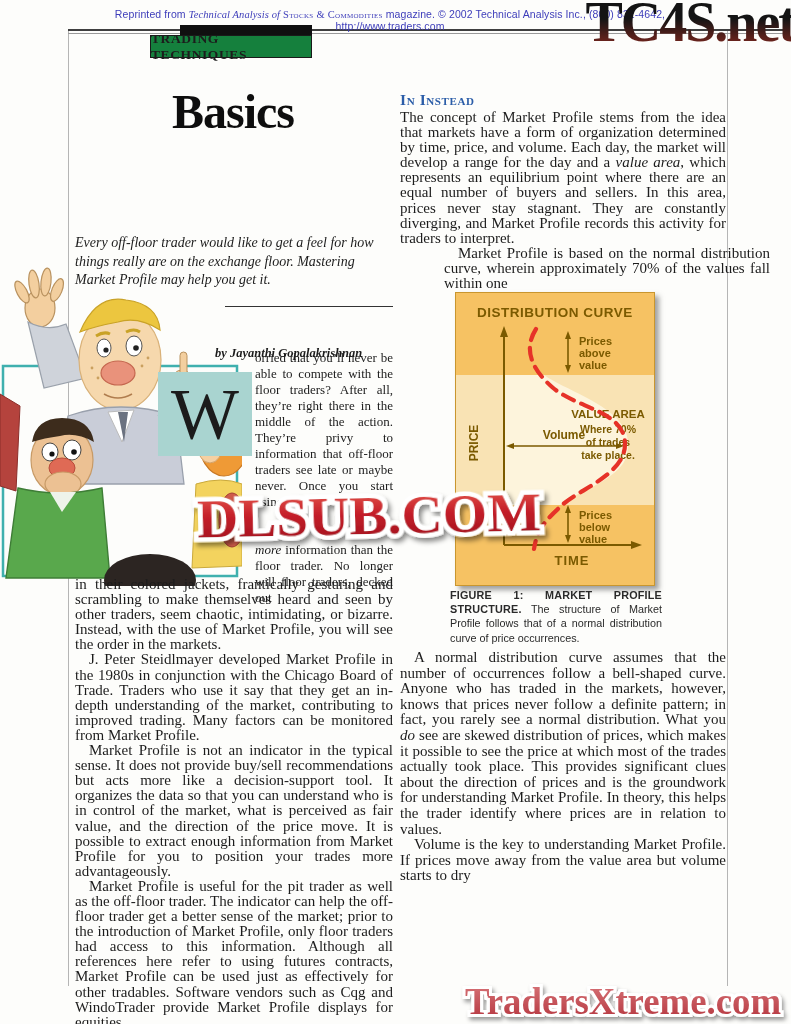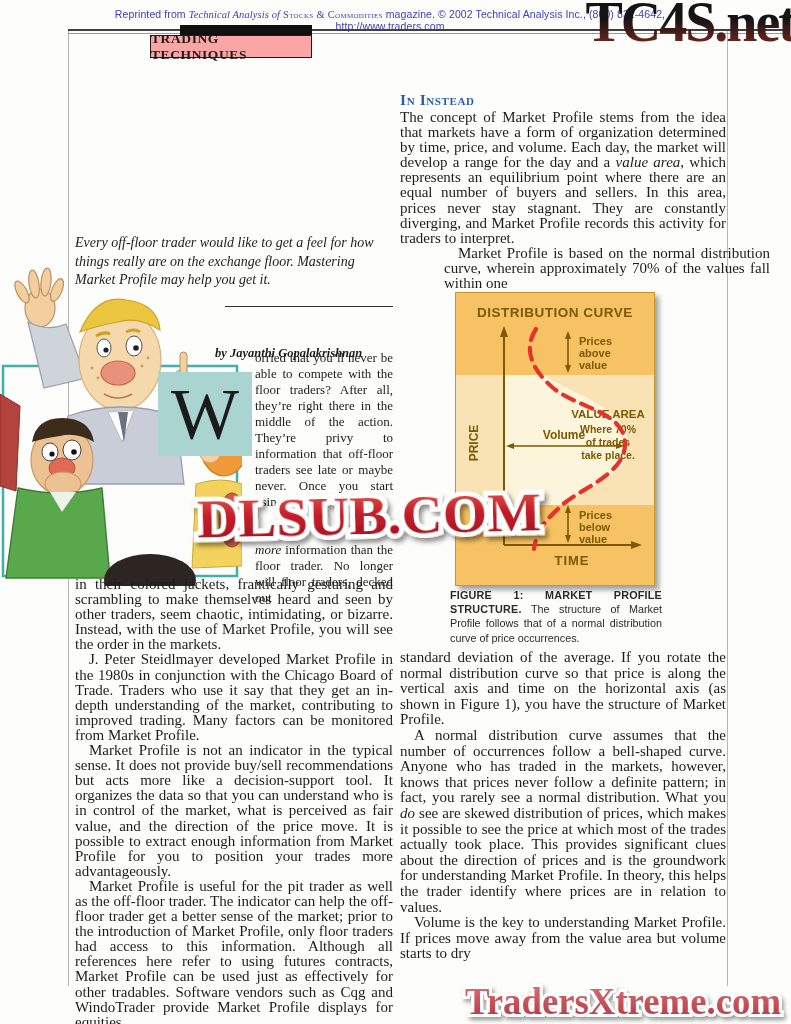--- a/index.html
+++ b/index.html
@@ -6,21 +6,21 @@
   body{width:791px;height:1024px;position:relative;background:#fdfdfb;overflow:hidden;
        font-family:"Liberation Serif",serif;color:#1c1c1c;}
   .abs{position:absolute;}
   
   .reprint{left:60px;top:8px;width:660px;text-align:center;font-family:"Liberation Sans",sans-serif;
            font-size:10.5px;color:#3d3dba;letter-spacing:.1px;z-index:2;}
   .reprint .mag-title{font-family:"Liberation Serif",serif;font-style:italic;}
   .reprint .mag-name{font-family:"Liberation Serif",serif;font-variant:small-caps;letter-spacing:.3px;}
   .rule-double{left:68px;top:29px;width:722px;height:2px;border-top:2px solid #3f3f3f;border-bottom:1px solid #9a9a9a;z-index:1;}
   .black-tab{left:180px;top:25px;width:132px;height:11px;background:#101010;z-index:3;}
-  .kicker-box{left:150px;top:35px;width:160px;height:21px;background:#fca5a5;border:1px solid #1a1a1a;
+  .kicker-box{left:150px;top:35px;width:160px;height:21px;background:#15803d;border:1px solid #1a1a1a;
               display:flex;align-items:center;justify-content:flex-end;z-index:4;
               font-weight:bold;font-size:13.5px;letter-spacing:.6px;}
   .vrule{width:0;border-left:1px solid #b5b5b5;z-index:0;}
   
   .wm-tc4s{right:-4px;top:-10px;font-family:"Liberation Serif",serif;font-weight:bold;font-size:56px;
            letter-spacing:-2px;z-index:9;color:#5a1815;
            background:linear-gradient(to bottom,#141414 45%,#8c2a20 95%);
            -webkit-background-clip:text;background-clip:text;-webkit-text-fill-color:transparent;}
   .wm-dlsub{left:183px;top:472px;z-index:9;transform:rotate(-1.2deg);}
   .wm-traders{left:455px;top:980px;z-index:9;}
@@ -67,20 +67,21 @@
   <span>Reprinted from </span><span class="mag-title">Technical Analysis of</span><span class="mag-name"> Stocks &amp; Commodities </span><span>magazine. © 2002 Technical Analysis Inc., (800) 832-4642, http://www.traders.com</span>
 </div>
 <div class="abs rule-double"></div>
 <div class="abs black-tab"></div>
 <div class="abs kicker-box">
   <span>TRADING TECHNIQUES</span>
 </div>
 <div class="abs wm-tc4s">TC4S.net</div>
 
 <div class="abs title">
+  <div>Basics</div>
 </div>
 <div class="abs deck">Every off-floor trader would like to get a feel for how things really are on the exchange floor. Mastering Market Profile may help you get it.</div>
 <div class="abs byline-rule"></div>
 <div class="abs byline">by Jayanthi Gopalakrishnan</div>
 
 <svg class="abs illus" viewBox="0 0 242 320">
   <rect x="3" y="100" width="234" height="210" fill="none" stroke="#3fb0ae" stroke-width="2.5"></rect>
 
   <path d="M0 128 L20 140 L16 225 L0 220 Z" fill="#b5433d" stroke="#8c2f2b"></path>
 
@@ -200,21 +201,20 @@
     <text class="figtext" x="123" y="250" font-size="11">value</text>
 
     <path d="M80 36 C66 58 78 78 96 94 C120 115 168 118 169 150 C170 182 122 196 104 214 C90 227 81 236 78 256" fill="none" stroke="#e63228" stroke-width="4.2" stroke-dasharray="12 8" stroke-linecap="round"></path>
   </svg>
 </div>
 <div class="abs fig-caption">
   <b>FIGURE 1: MARKET PROFILE STRUCTURE.</b><span> The structure of Market Profile follows that of a normal distribution curve of price occurrences.</span>
 </div>
 
 <div class="abs bodytext rcol3">
-  <p class="noindent">standard deviation of the average. If you rotate the normal distribution curve so that price is along the vertical axis and time on the horizontal axis (as shown in Figure 1), you have the structure of Market Profile.</p>
   <p><span>A normal distribution curve assumes that the number of occurrences follow a bell-shaped curve. Anyone who has traded in the markets, however, knows that prices never follow a definite pattern; in fact, you rarely see a normal distribution. What you </span><i class="it">do</i><span> see are skewed distribution of prices, which makes it possible to see the price at which most of the trades actually took place. This provides significant clues about the direction of prices and is the groundwork for understanding Market Profile. In theory, this helps the trader identify where prices are in relation to values.</span></p>
   <p>Volume is the key to understanding Market Profile. If prices move away from the value area but volume starts to dry</p>
 </div>
 
 <svg class="abs wm-dlsub" width="372" height="88" viewBox="0 0 372 88">
   <defs>
     <linearGradient id="dlgrad" x1="0" y1="0" x2="0" y2="1">
       <stop offset="0" stop-color="#ea5e50"></stop>
         <stop offset="0.45" stop-color="#c5202a"></stop>
         <stop offset="1" stop-color="#9c0f1c"></stop>

